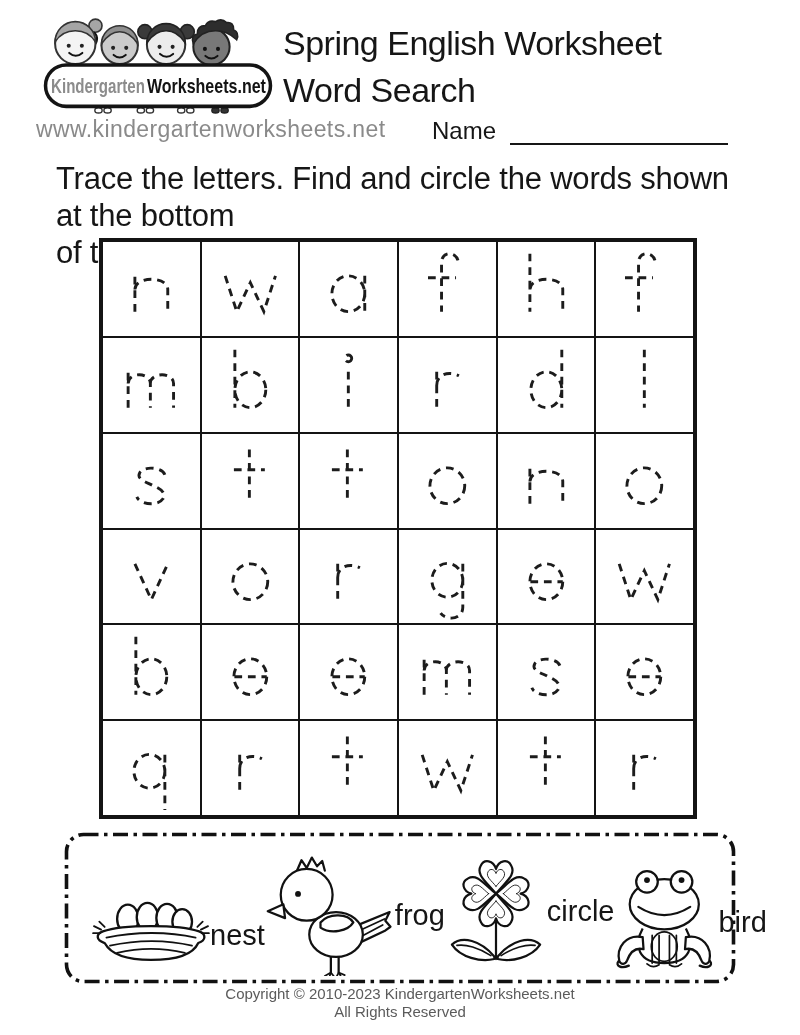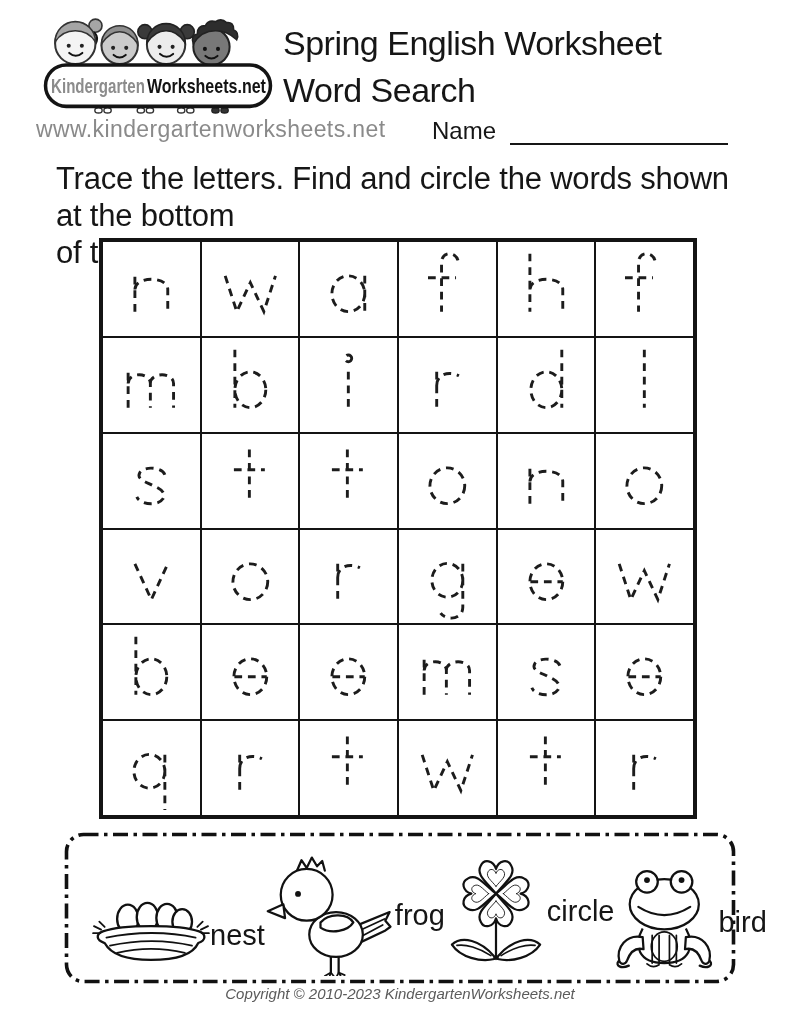--- a/index.html
+++ b/index.html
@@ -36,21 +36,21 @@
   .bank-items { position:absolute; inset:0; display:flex; justify-content:space-between;
                 align-items:flex-end; padding:10px 28px 8px 28px; }
   .bank-item { display:flex; flex-direction:row; align-items:center; }
   .bank-label { font-size:29px; line-height:31px; color:#161616; }
 
   .art  { stroke:#111; fill:none; stroke-width:2.6; stroke-linecap:round; stroke-linejoin:round; }
   .artf { stroke:#111; fill:#fff;  stroke-width:2.6; stroke-linejoin:round; }
   .thin { stroke-width:2; }
 
   .footer { position:absolute; left:0; top:985px; width:800px; text-align:center;
-            color:#5b5b5b; font-size:15px; line-height:18px;font-style:italic; }
+            color:#5b5b5b; font-size:15px; line-height:18px; }
 </style>
 </head>
 <body>
 
 <div class="page">
 
   <div class="logo">
     <svg viewBox="0 0 230 104" width="232" height="106">
 
       <circle cx="53" cy="15" r="6.5" fill="#a5a5a5" stroke="#333" stroke-width="1.6"></circle>
@@ -376,15 +376,16 @@
         </svg>
         <div class="bank-label">bird</div>
       </div>
 
 
     </div>
   </div>
 
   <div class="footer">
     <div>Copyright © 2010-2023 KindergartenWorksheets.net</div>
+    <div>All Rights Reserved</div>
   </div>
 
 </div>
 
 </body></html>

